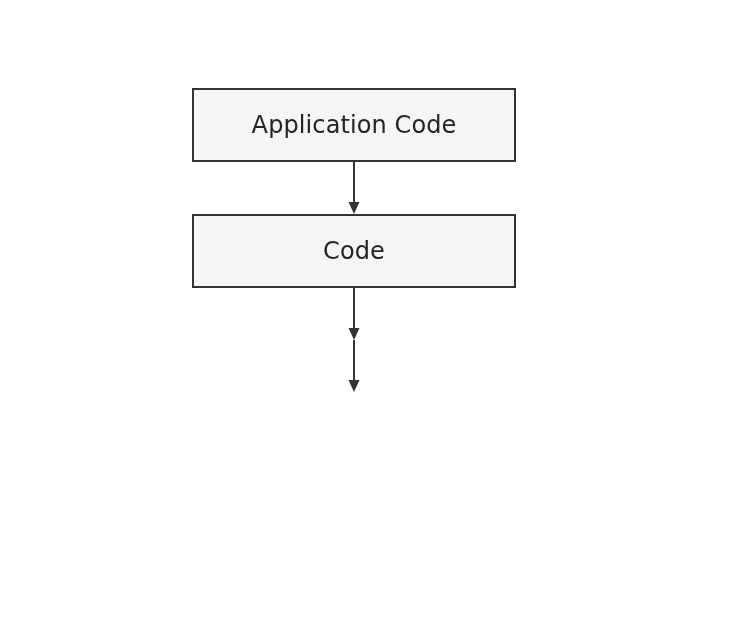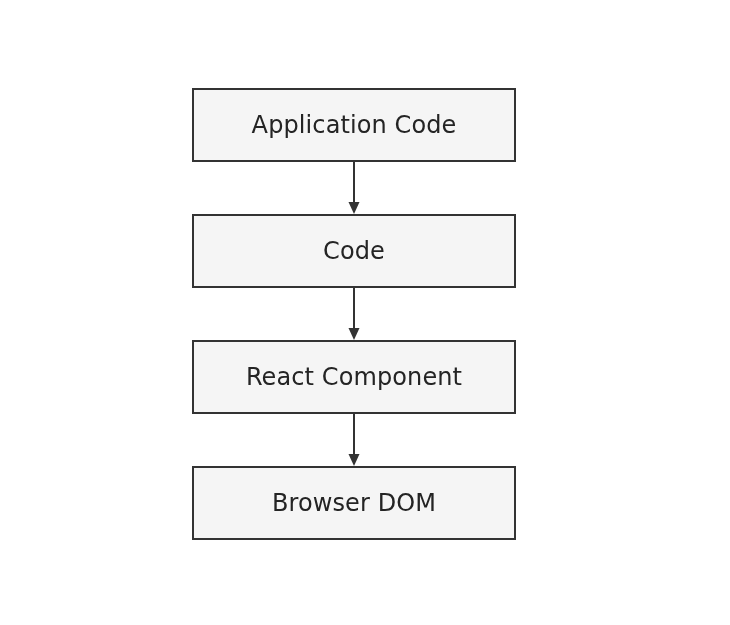--- a/index.html
+++ b/index.html
@@ -89,31 +89,25 @@
 
     <div class="flow-connector">
       <svg width="324" height="52" viewBox="0 0 324 52" aria-hidden="true">
         <g>
           <line x1="162" y1="0" x2="162" y2="42" stroke="#333333" stroke-width="2"></line>
           <polygon points="162,52 156.5,40 167.5,40" fill="#333333"></polygon>
         </g>
       </svg>
     </div>
 
-    <div class="flow-node">
-      <span class="flow-node-label">React Component</span>
-    </div>
 
     <div class="flow-connector">
       <svg width="324" height="52" viewBox="0 0 324 52" aria-hidden="true">
         <g>
           <line x1="162" y1="0" x2="162" y2="42" stroke="#333333" stroke-width="2"></line>
           <polygon points="162,52 156.5,40 167.5,40" fill="#333333"></polygon>
         </g>
       </svg>
     </div>
 
-    <div class="flow-node">
-      <span class="flow-node-label">Browser DOM</span>
-    </div>
 
   </div>
 </div>
 
 </body></html>

